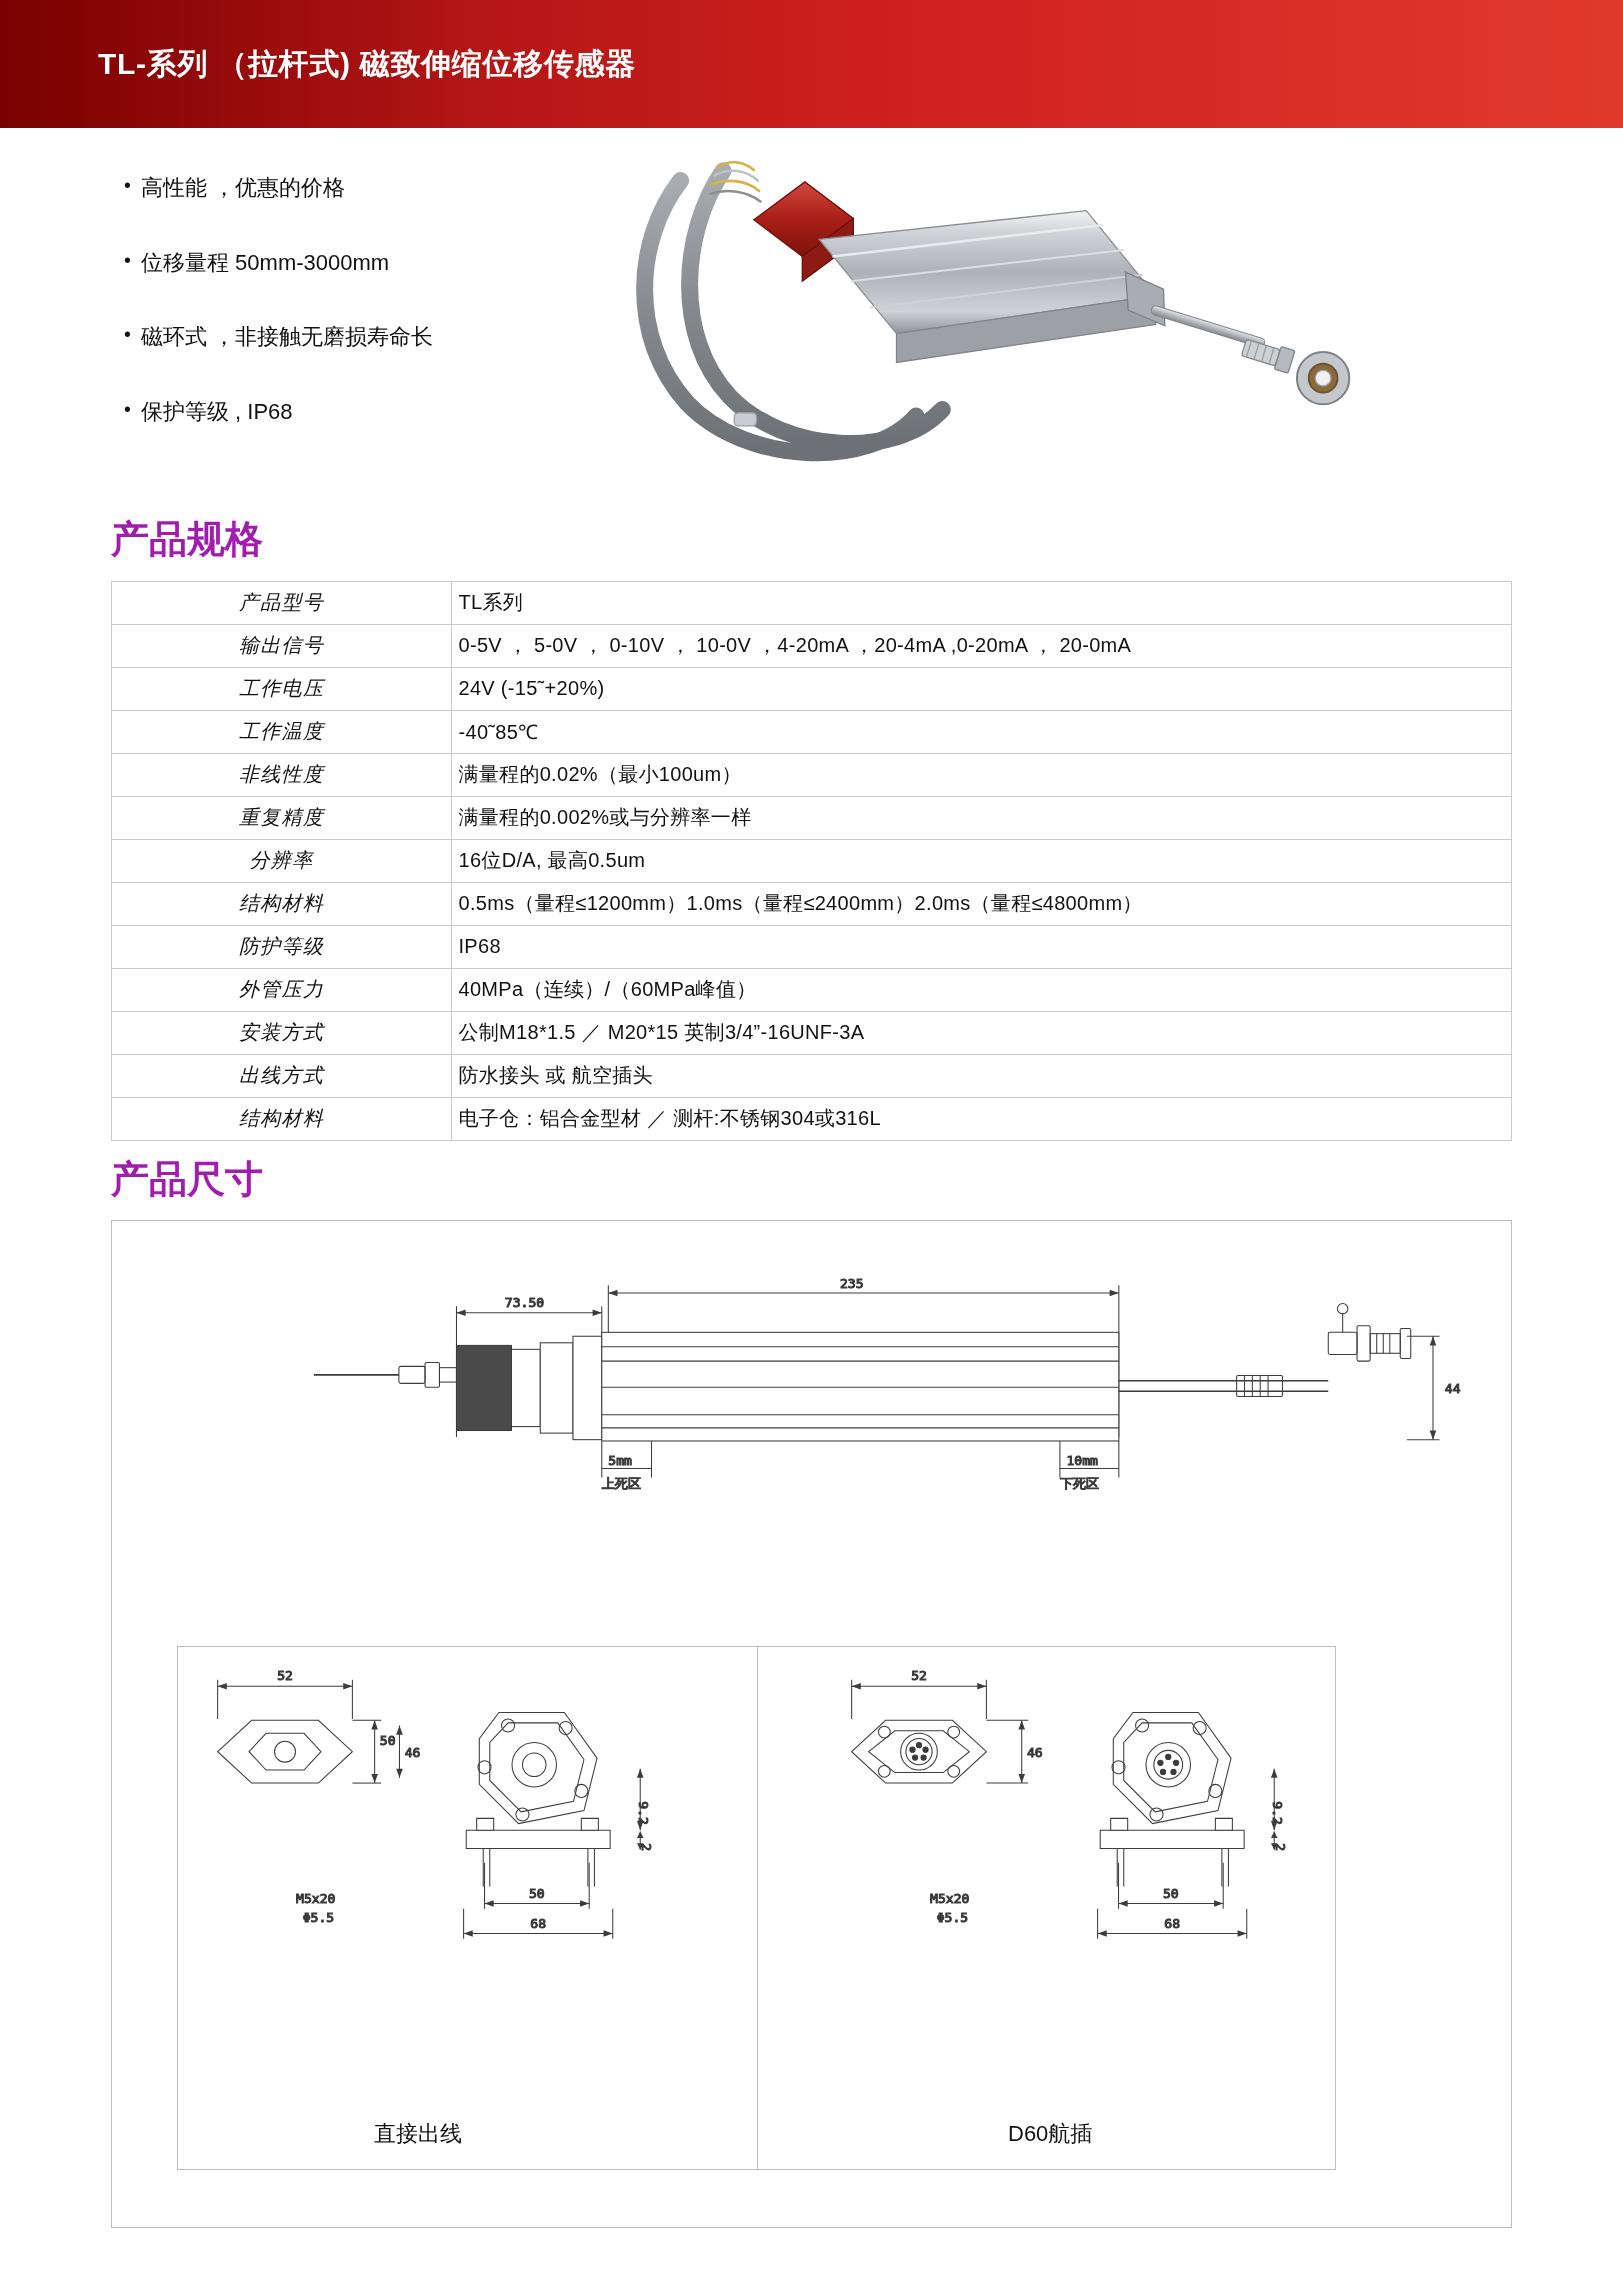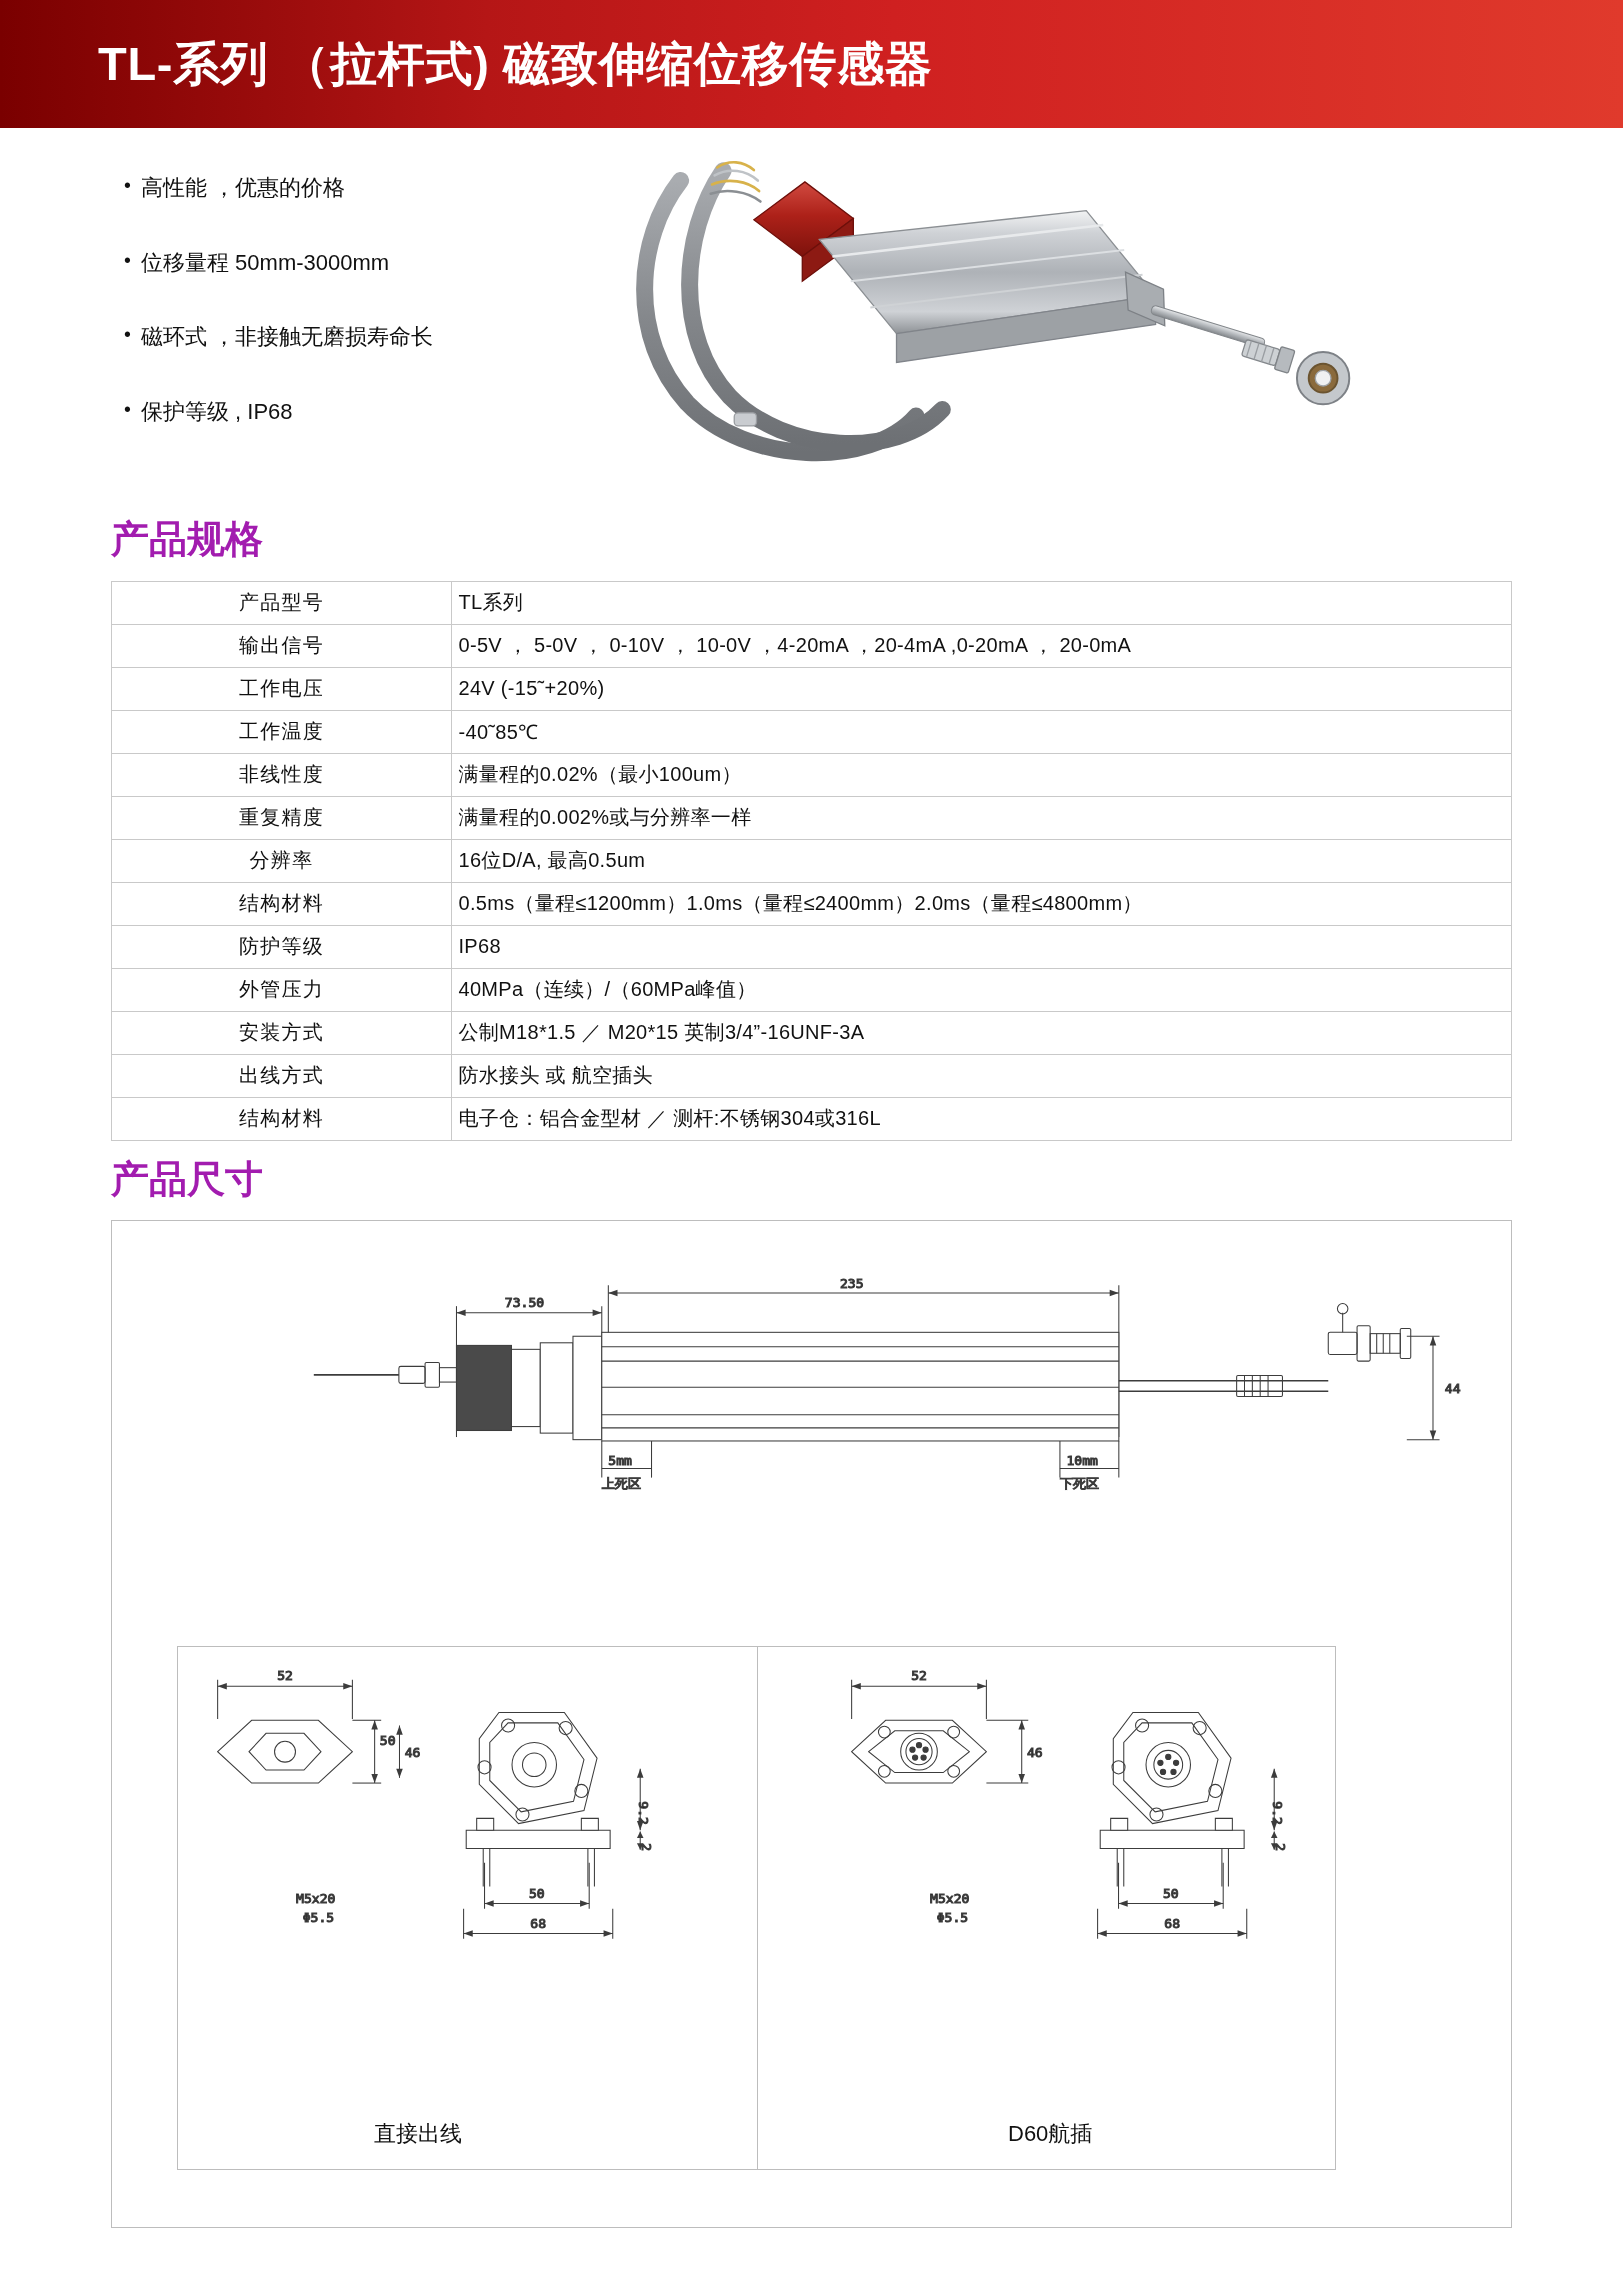--- a/index.html
+++ b/index.html
@@ -21,21 +21,21 @@
     width: 1623px;
     height: 128px;
     background: linear-gradient(90deg, #7a0000 0%, #b51616 30%, #cf2020 55%, #e03a2c 100%);
     display: flex;
     align-items: center;
     box-sizing: border-box;
     padding-left: 98px;
   }
   .header-title {
     color: #ffffff;
-    font-size: 47px;
+    font-size: 30px;
     font-weight: bold;
     letter-spacing: 0.7px;
     white-space: nowrap;
   }
 
   
   .top-area {
     position: relative;
     width: 1623px;
     height: 386px;
@@ -96,20 +96,21 @@
     height: 43px;
     font-size: 20px;
     color: #111;
     padding: 0 6.5px;
     box-sizing: border-box;
   }
   td.spec-key {
     width: 340px;
     text-align: center;
     letter-spacing: 1.3px;
+    font-style: italic;
   }
   td.spec-val {
     text-align: left;
     letter-spacing: 0.3px;
   }
 
   
   .dim-panel {
     margin: 11.8px 0 0 111px;
     width: 1401px;

